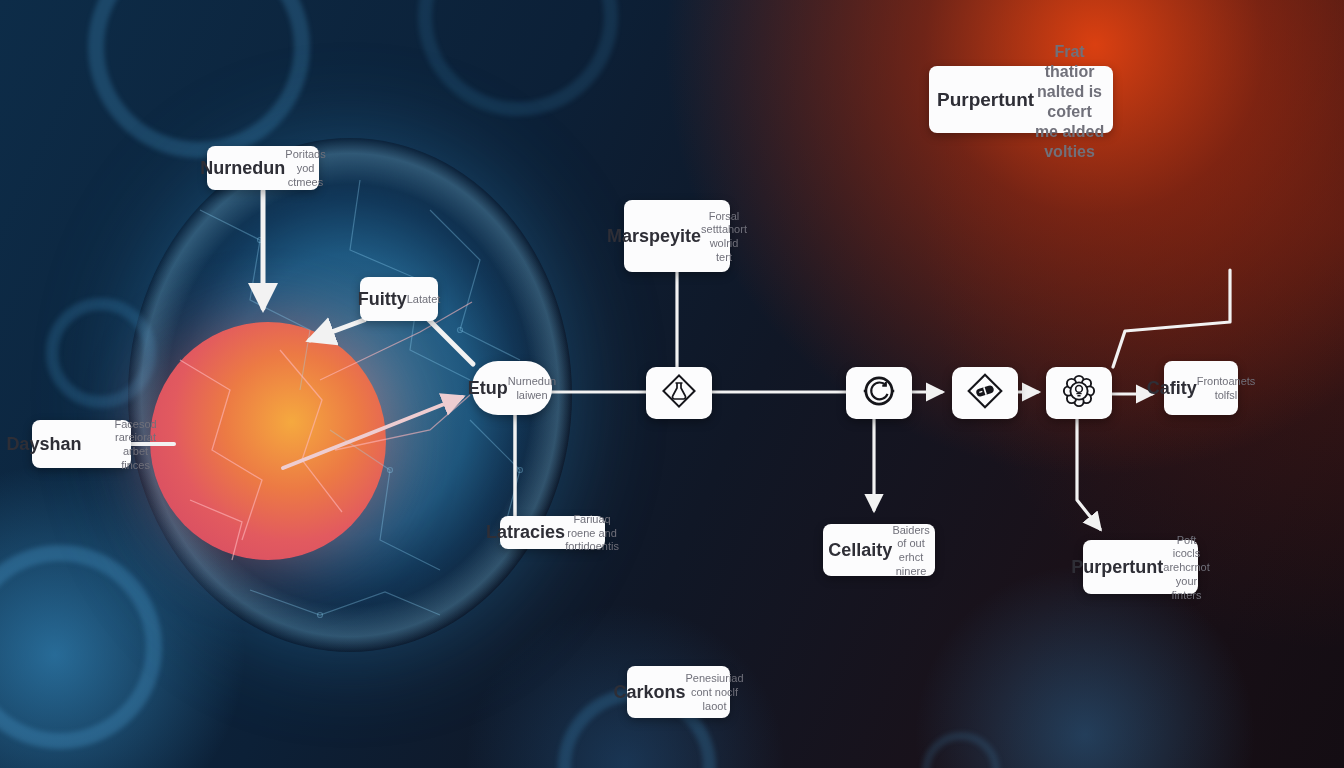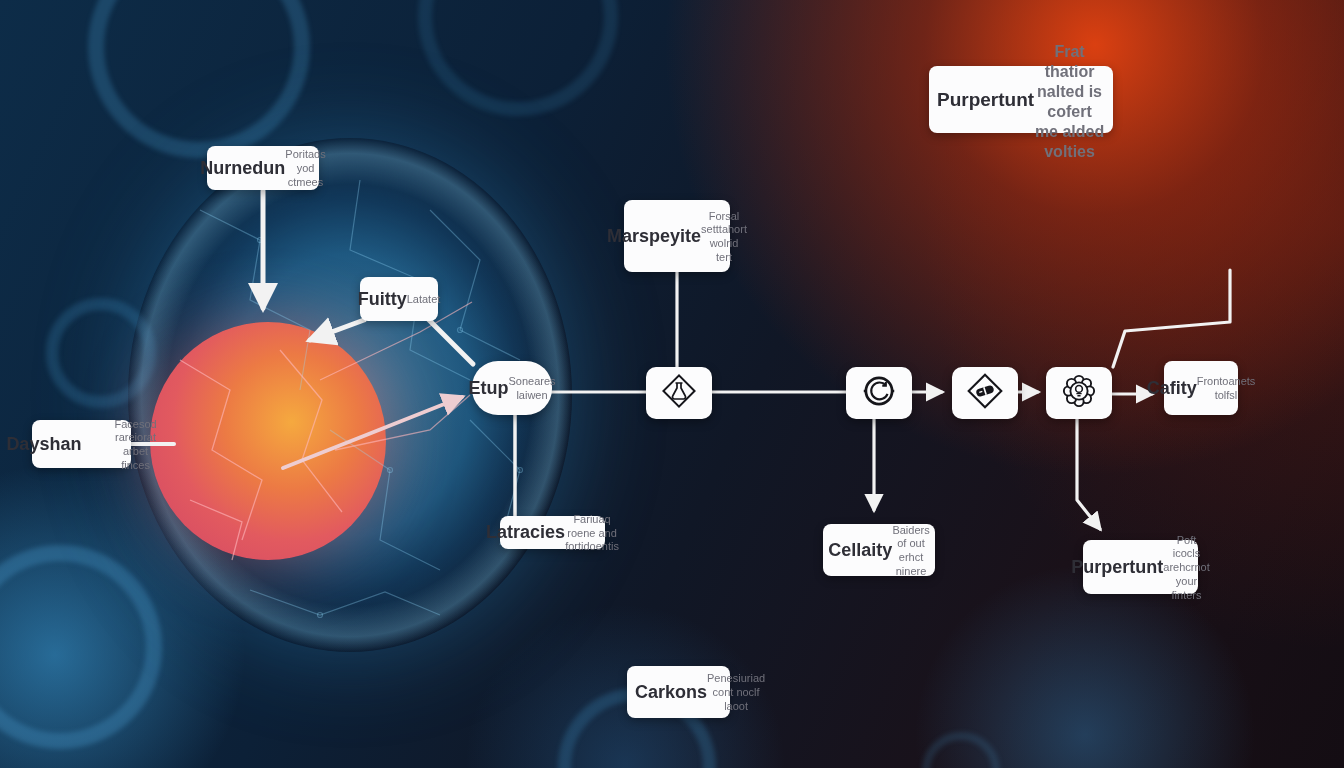--- a/index.html
+++ b/index.html
@@ -48,21 +48,21 @@
   .p-purpertunt-top{left:929px;top:66px;width:184px;height:67px;}
   .p-marspeyite{left:624px;top:200px;width:106px;height:72px;}
   .p-flucerthet{left:1181px;top:220px;width:117px;height:51px;}
   .p-fuitty{left:360px;top:277px;width:78px;height:44px;}
   .p-etup{left:472px;top:361px;width:80px;height:54px;border-radius:26px;}
   .p-dayshan{left:32px;top:420px;width:99px;height:48px;gap:33px;}
   .p-cafity{left:1164px;top:361px;width:74px;height:54px;}
   .p-latracies{left:500px;top:516px;width:105px;height:33px;}
   .p-cellaity{left:823px;top:524px;width:112px;height:52px;}
   .p-purpertunt-bottom{left:1083px;top:540px;width:115px;height:54px;}
-  .p-carkons{left:627px;top:666px;width:103px;height:52px;justify-content:space-between;}
+  .p-carkons{left:627px;top:666px;width:103px;height:52px;}
 
   .icon-box{position:absolute;width:66px;height:52px;background:#fcfcfd;border-radius:10px;
     box-shadow:0 3px 10px rgba(0,0,0,.35);display:flex;align-items:center;justify-content:center;}
   .p-node-flask{left:646px;top:367px;}
   .p-node-cycle{left:846px;top:367px;}
   .p-node-pills{left:952px;top:367px;}
   .p-node-gear{left:1046px;top:367px;}
 </style>
 </head>
 <body>
@@ -147,21 +147,21 @@
   </div>
 
 
   <div class="label-box p-fuitty">
     <div class="lb-title">Fuitty</div>
     <div class="lb-sub">Latatet</div>
   </div>
 
   <div class="label-box p-etup">
     <div class="lb-title">Etup</div>
-    <div class="lb-sub">Soneares laiwen</div>
+    <div class="lb-sub">Nurnedun laiwen</div>
   </div>
 
   <div class="label-box p-dayshan">
     <div class="lb-title">Dayshan</div>
     <div class="lb-sub">Facesod rareiorat arbet finces</div>
   </div>
 
   <div class="label-box p-cafity">
     <div class="lb-title">Cafity</div>
     <div class="lb-sub">Frontoanets tolfsl</div>

